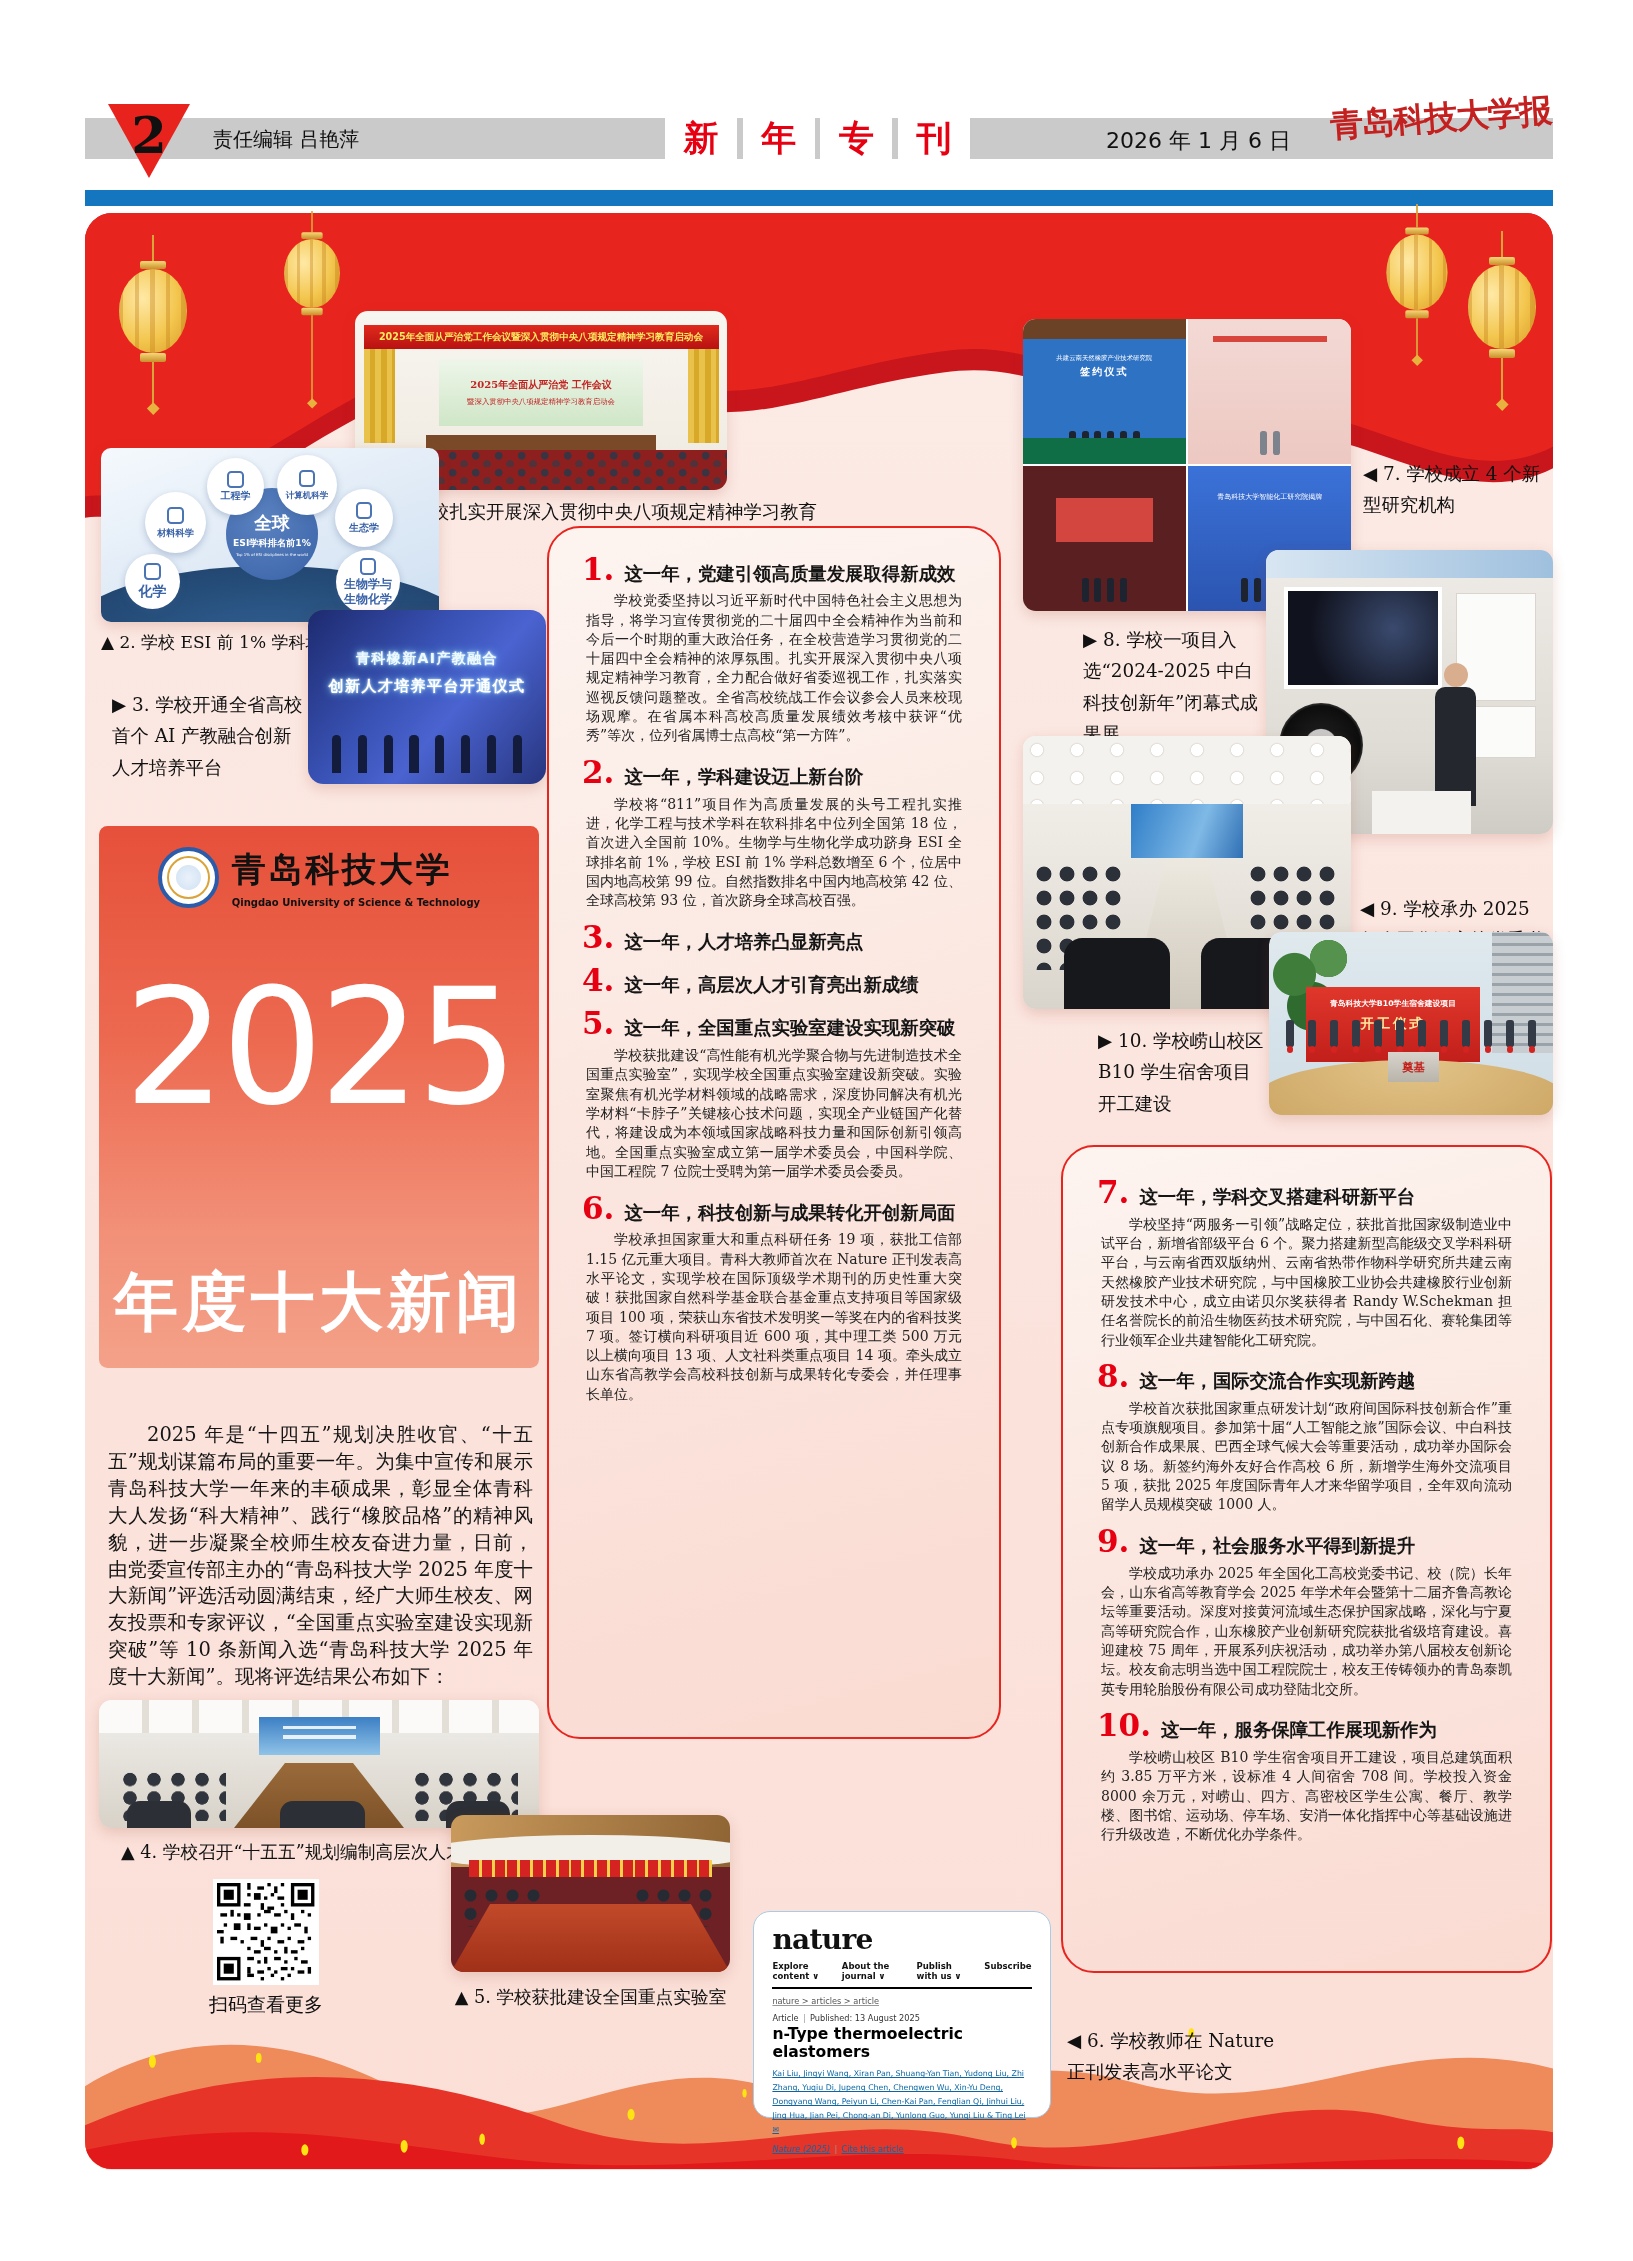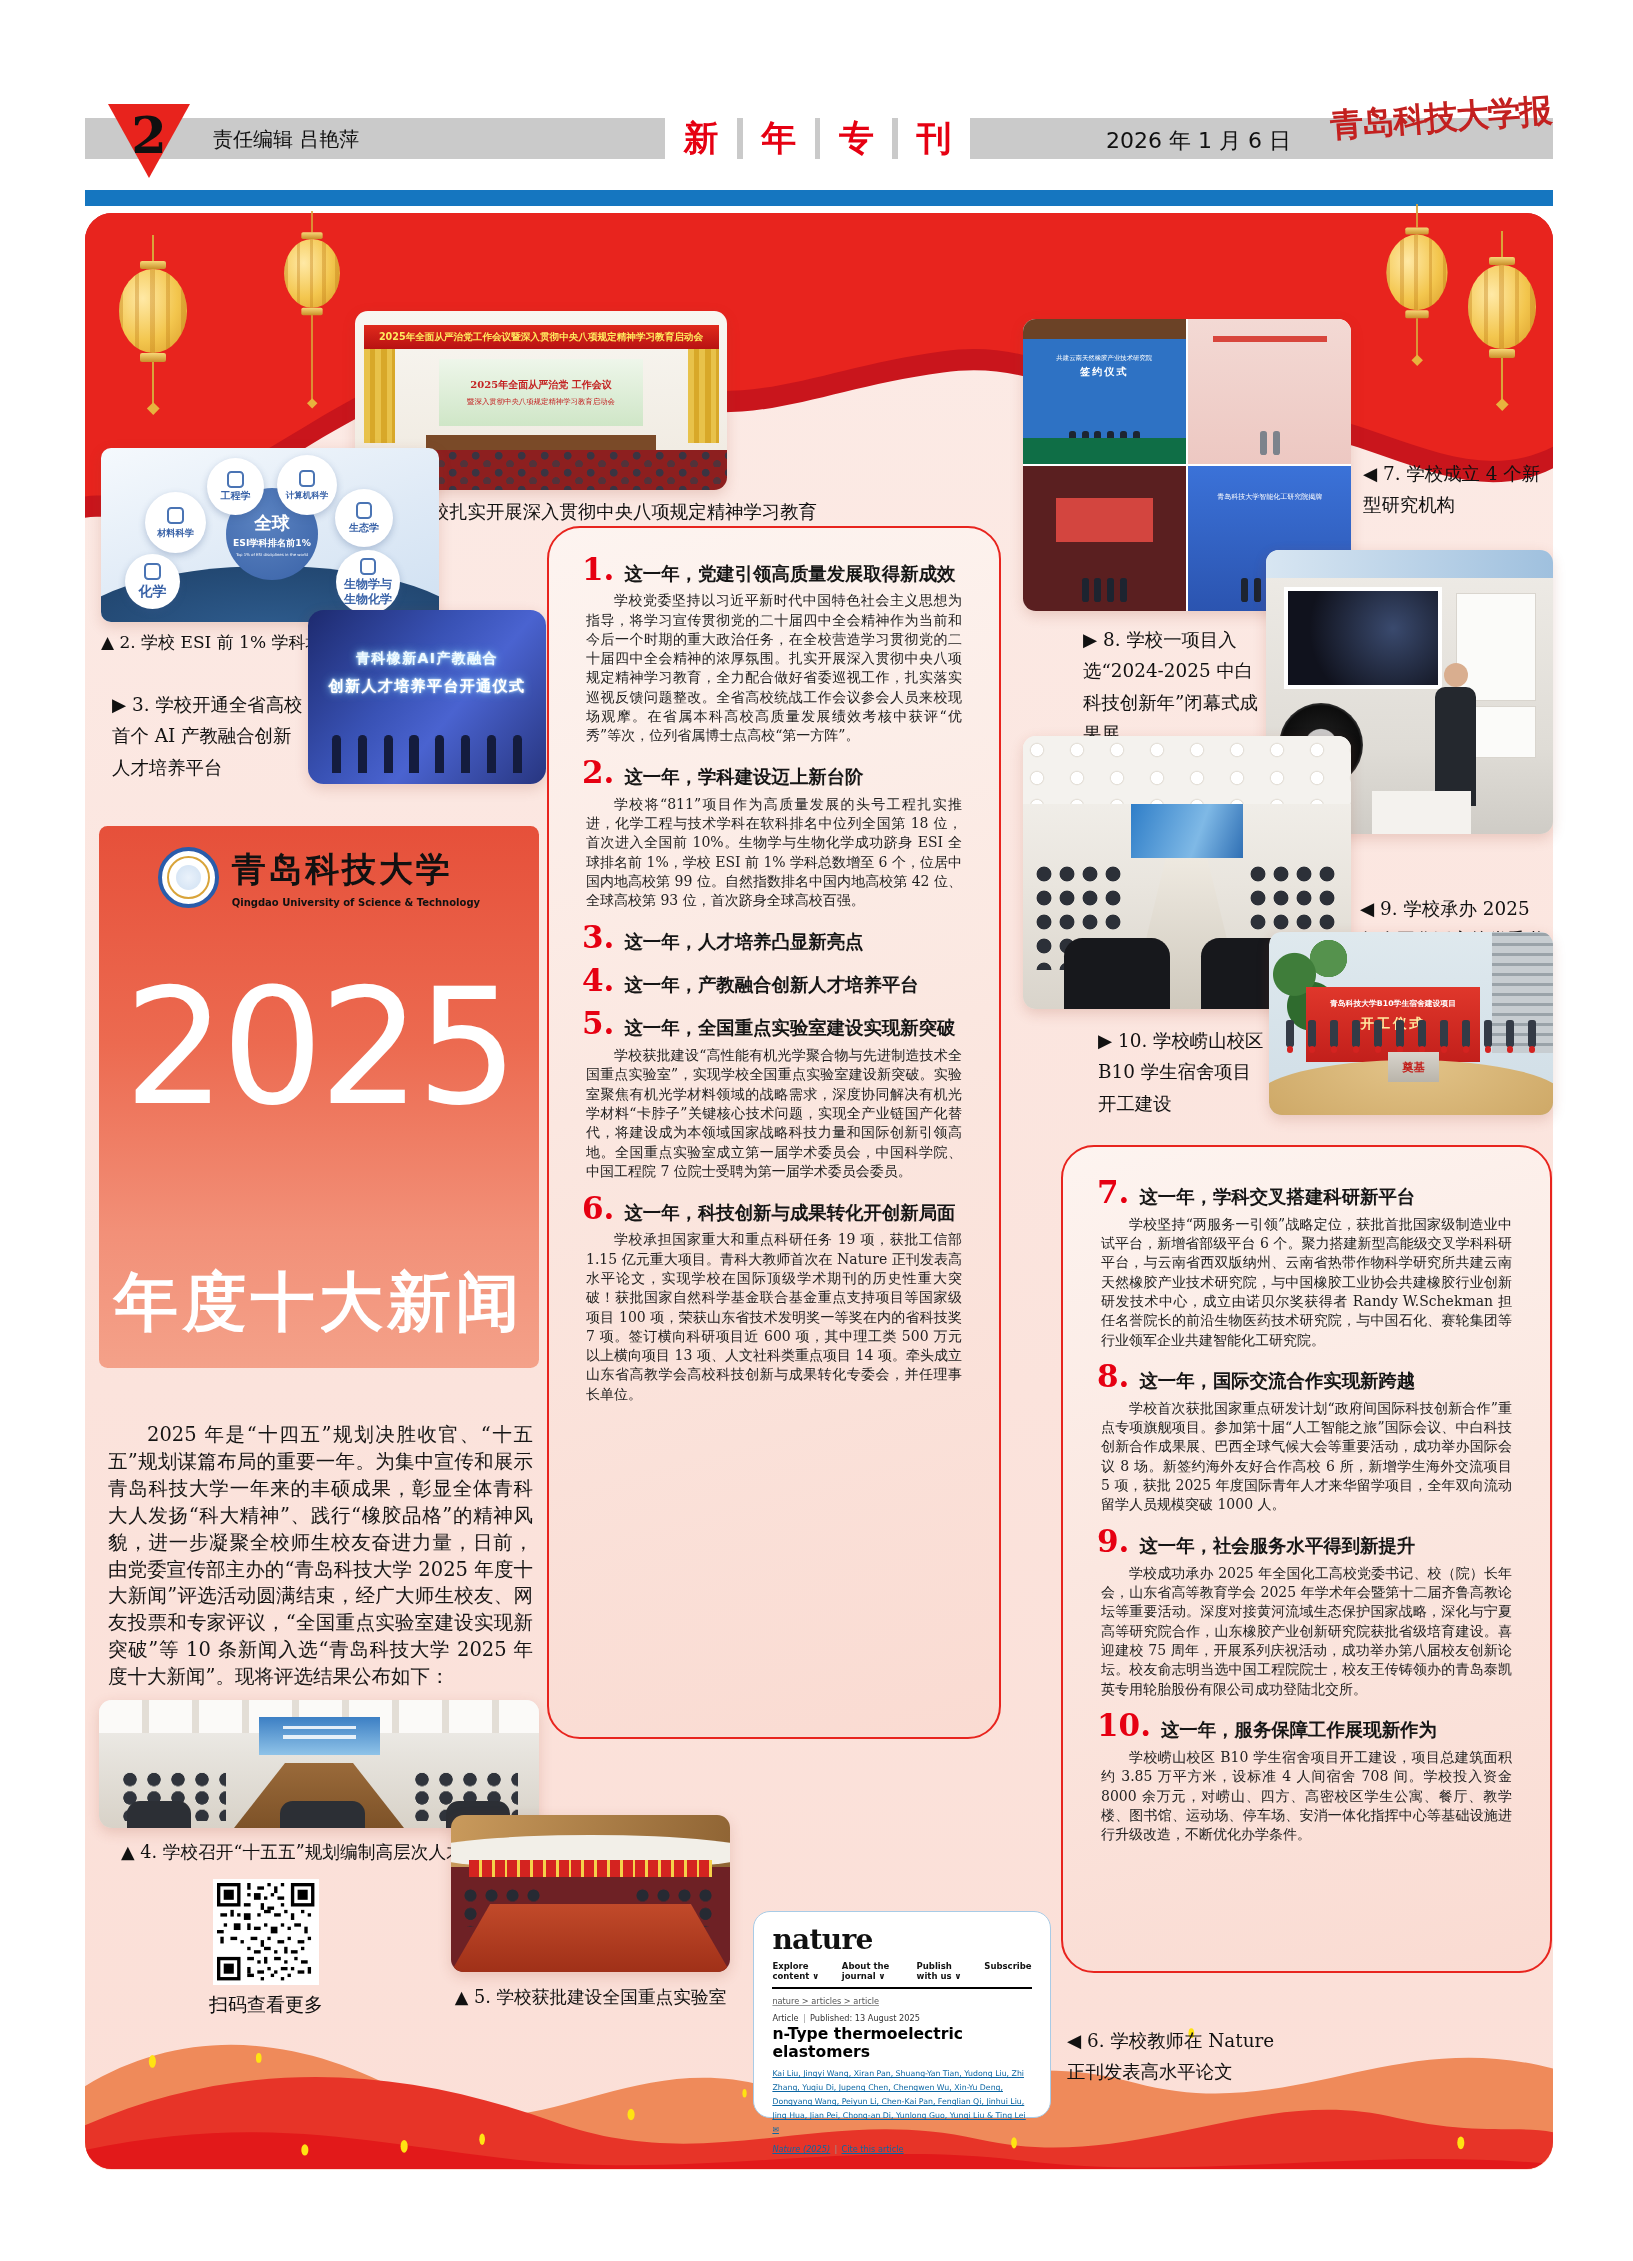--- a/index.html
+++ b/index.html
@@ -625,21 +625,21 @@
     </div>
     <div class="news-item">
       <div class="news-head">
         <span class="news-num">3.</span>
         <span class="news-title">这一年，人才培养凸显新亮点</span>
       </div>
     </div>
     <div class="news-item">
       <div class="news-head">
         <span class="news-num">4.</span>
-        <span class="news-title">这一年，产教融合创新人才培养平台</span>
+        <span class="news-title">这一年，高层次人才引育亮出新成绩</span>
       </div>
     </div>
     <div class="news-item">
       <div class="news-head">
         <span class="news-num">5.</span>
         <span class="news-title">这一年，全国重点实验室建设实现新突破</span>
       </div>
       <p class="news-body">学校获批建设“高性能有机光学聚合物与先进制造技术全国重点实验室”，实现学校全国重点实验室建设新突破。实验室聚焦有机光学材料领域的战略需求，深度协同解决有机光学材料“卡脖子”关键核心技术问题，实现全产业链国产化替代，将建设成为本领域国家战略科技力量和国际创新引领高地。全国重点实验室成立第一届学术委员会，中国科学院、中国工程院 7 位院士受聘为第一届学术委员会委员。</p>
     </div>
     <div class="news-item">

